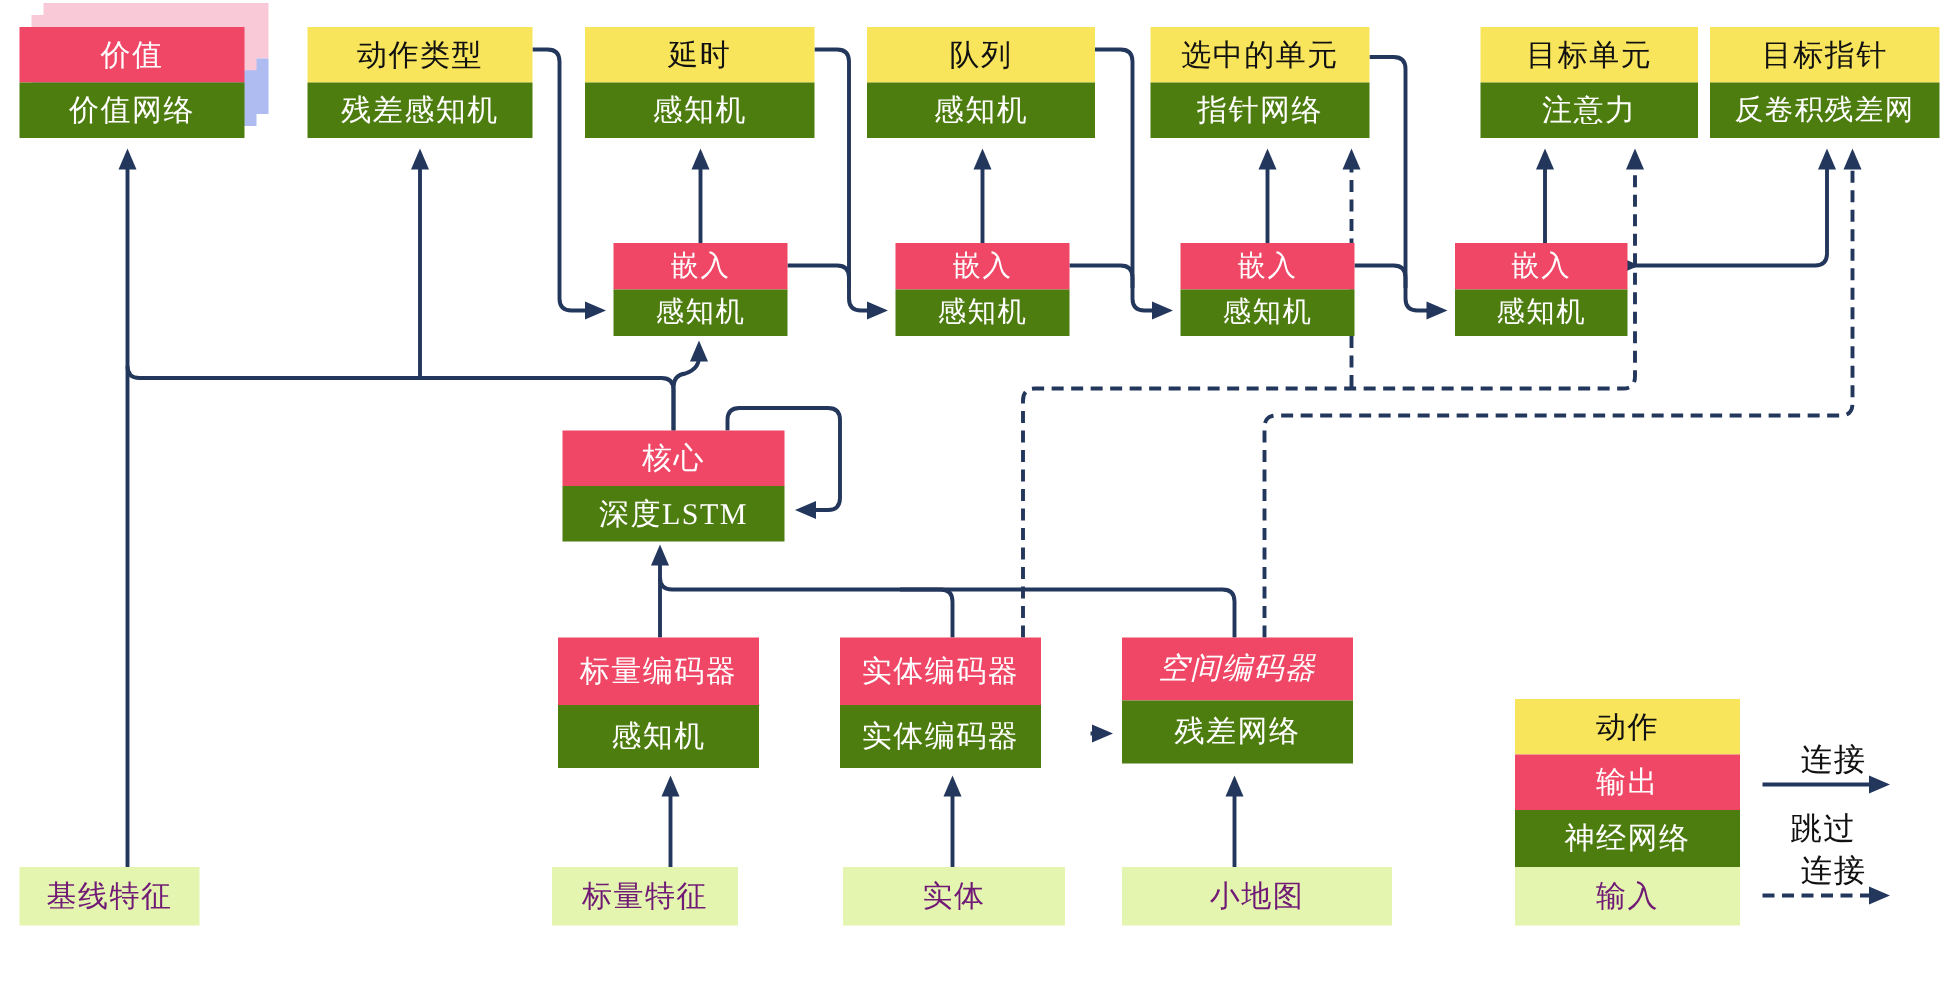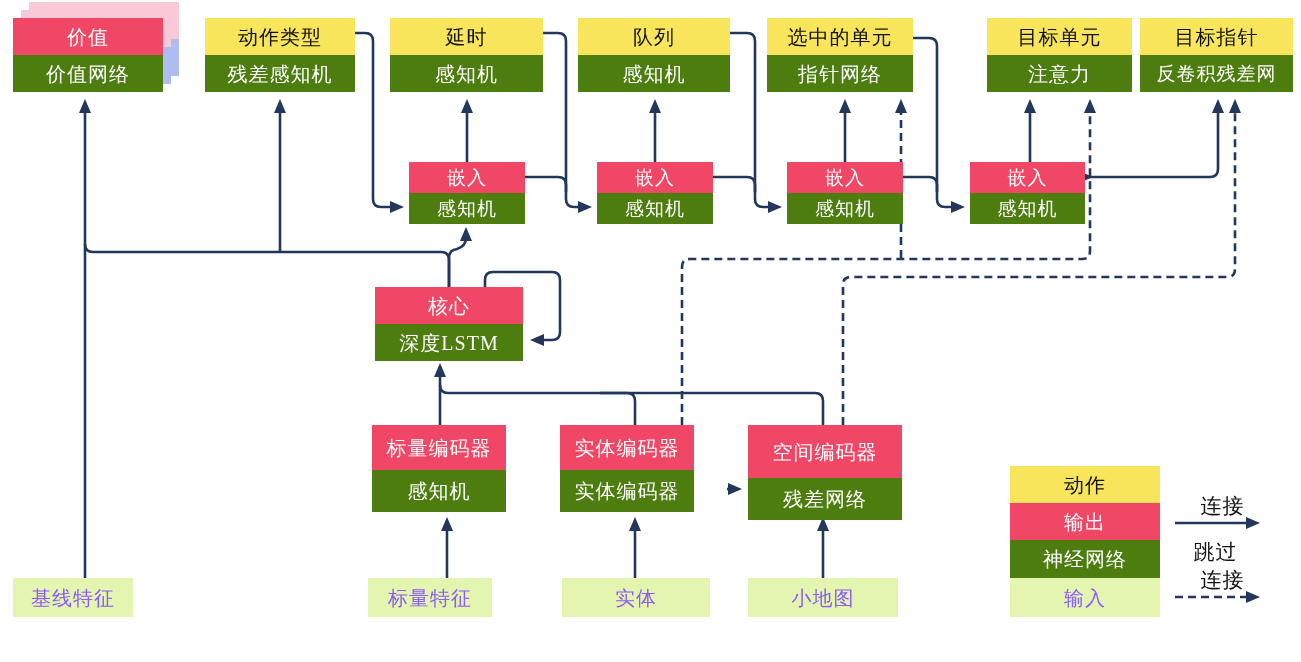--- a/index.html
+++ b/index.html
@@ -5,21 +5,21 @@
   html,body{margin:0;padding:0;background:#ffffff;}
   .stage{position:relative;width:1301px;height:662px;background:#ffffff;overflow:hidden;
          font-family:"Liberation Serif", serif;}
   .stage svg{position:absolute;left:0;top:0;z-index:1;}
   .node{position:absolute;z-index:3;display:flex;flex-direction:column;}
   .cell{display:flex;align-items:center;justify-content:center;
         font-size:20px;letter-spacing:1px;line-height:1;}
   .c-yellow{background:#F8E55C;color:#111111;}
   .c-red{background:#EF4765;color:#ffffff;}
   .c-blue{background:#4d7c0f;color:#ffffff;}
-  .c-green{background:#E4F5B0;color:#8b5cf6;}
+  .c-green{background:#E4F5B0;color:#701a75;}
   .ghost{position:absolute;z-index:2;}
   .g-pink{background:#F9C9D8;}
   .g-blue{background:#AEBCF1;}
   .legend-label{position:absolute;z-index:3;color:#111111;font-size:21px;
         letter-spacing:1px;text-align:center;white-space:nowrap;}
 </style>
 </head>
 <body>
 
 <div class="stage">
@@ -146,34 +146,34 @@
 
   <div class="node" style="left:372px;top:425px;width:134px;">
     <div class="cell c-red" style="height:45px;">标量编码器</div>
     <div class="cell c-blue" style="height:42px;">感知机</div>
   </div>
   <div class="node" style="left:560px;top:425px;width:134px;">
     <div class="cell c-red" style="height:45px;">实体编码器</div>
     <div class="cell c-blue" style="height:42px;">实体编码器</div>
   </div>
   <div class="node" style="left:748px;top:425px;width:154px;">
-    <div class="cell c-red" style="height:53px;">空间编码器</div>
+    <div class="cell c-red" style="height:42px;font-style:italic;">空间编码器</div>
     <div class="cell c-blue" style="height:42px;">残差网络</div>
   </div>
 
   <div class="node" style="left:13px;top:578px;width:120px;">
     <div class="cell c-green" style="height:39px;">基线特征</div>
   </div>
   <div class="node" style="left:368px;top:578px;width:124px;">
     <div class="cell c-green" style="height:39px;">标量特征</div>
   </div>
   <div class="node" style="left:562px;top:578px;width:148px;">
     <div class="cell c-green" style="height:39px;">实体</div>
   </div>
-  <div class="node" style="left:748px;top:578px;width:150px;">
+  <div class="node" style="left:748px;top:578px;width:180px;">
     <div class="cell c-green" style="height:39px;">小地图</div>
   </div>
 
   <div class="node" style="left:1010px;top:466px;width:150px;">
     <div class="cell c-yellow" style="height:37px;">动作</div>
     <div class="cell c-red" style="height:37px;">输出</div>
     <div class="cell c-blue" style="height:38px;">神经网络</div>
     <div class="cell c-green" style="height:39px;">输入</div>
   </div>
   <div class="legend-label" style="left:1175px;top:492px;width:95px;">连接</div>

